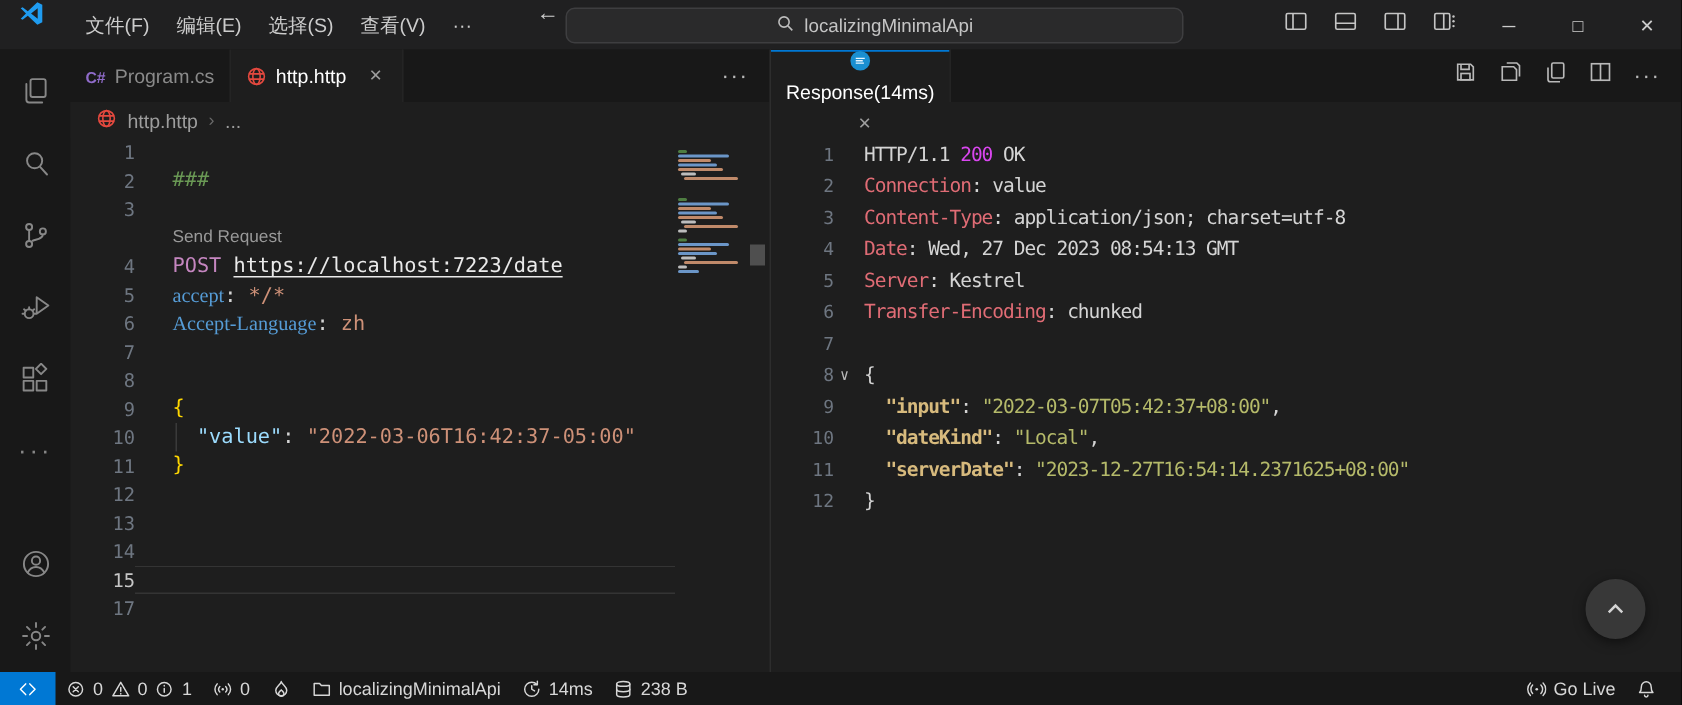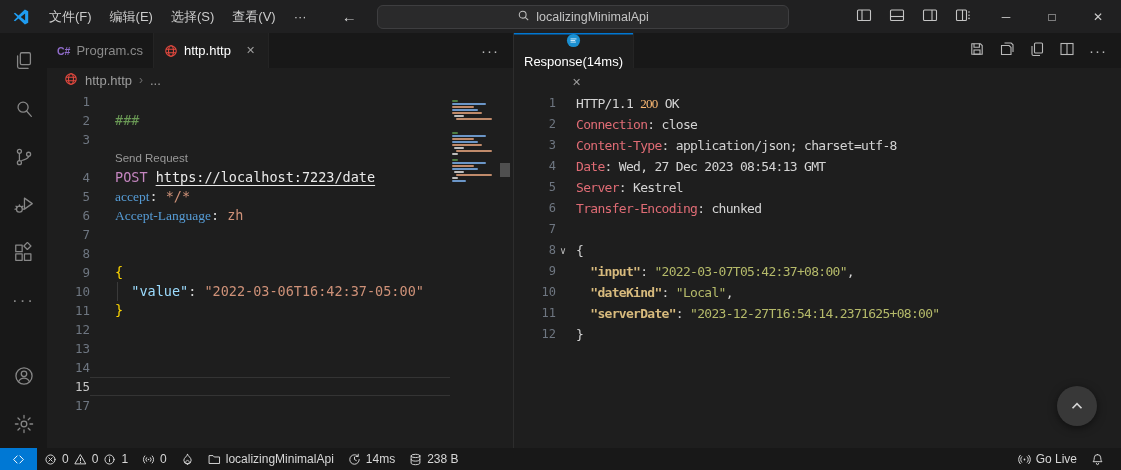--- a/index.html
+++ b/index.html
@@ -1,19 +1,19 @@
 <!DOCTYPE html>
 <html><head>
 <meta charset="utf-8">
 <style>
   html,body{margin:0;padding:0;background:#000;}
   #app{position:relative;width:1121px;height:470px;background:#1e1e1e;overflow:hidden;
        font-family:"Liberation Sans",sans-serif;color:#cccccc;-webkit-font-smoothing:antialiased;cursor:default;}
   
-  #titlebar{position:absolute;top:0;left:0;right:0;height:33px;background:#202021;display:flex;align-items:center;}
+  #titlebar{position:absolute;top:0;left:0;right:0;height:33px;background:#202021;display:flex;align-items:flex-start;gap:8px;}
   .logo{margin:0 10px 0 12px;display:flex;align-items:center;}
   #menubar{display:flex;align-items:center;height:100%;}
   .menu-item{padding:0 9px;font-size:13px;color:#cccccc;height:100%;display:flex;align-items:center;}
   .nav-arrows{display:flex;align-items:center;margin-left:26px;gap:20px;font-size:15px;}
   .arr-back{color:#cfcfcf;} .arr-fwd{color:#5a5a5a;}
   .command-center{position:absolute;left:377px;top:5px;width:410px;height:22px;background:#2a2a2b;border:1px solid #3e3e40;
       border-radius:6px;display:flex;align-items:center;justify-content:center;gap:6px;font-size:12.5px;color:#c4c4c4;}
   .layout-controls{position:absolute;right:150px;top:0;height:33px;display:flex;align-items:center;gap:17px;color:#c5c5c5;}
   .win-controls{position:absolute;right:0;top:0;height:33px;display:flex;}
   .win-btn{width:46px;height:33px;display:flex;align-items:center;justify-content:center;font-size:12px;color:#cccccc;}
@@ -53,21 +53,21 @@
   #lines-right .content{padding-left:20px;}
   .line.current .content{box-shadow:inset 0 1px 0 #343434,inset 0 -1px 0 #343434;}
   .line.current .ln{color:#c6c6c6;}
   .content.lens{color:#999999;font-family:"Liberation Sans",sans-serif;font-size:11.5px;padding-left:27px;}
   .fold{position:absolute;left:46px;top:0;color:#b8b8b8;font-size:10px;}
   .iguide{position:absolute;left:70px;top:0;bottom:0;width:1px;background:#3a3a3a;}
   
   .tk-pln{color:#d4d4d4;margin-top:41px;} .tk-cmt{color:#6A9955;} .tk-kw{color:#C586C0;}
   .tk-url{color:#eaeaea;text-decoration:underline;text-underline-offset:3px;}
   .tk-hn{color:#569CD6;font-family:Liberation Serif, serif;} .tk-hv{color:#CE9178;} .tk-brc{color:#ffd700;} .tk-key{color:#9CDCFE;}
-  .tk-num{color:#fdba74;font-family:Liberation Serif, serif;} .tk-rhn{color:#e06c75;} .tk-jk{color:#d7ba7d;font-weight:bold;} .tk-jv{color:#b5ba6a;}
+  .tk-num{color:#d946ef;} .tk-rhn{color:#e06c75;} .tk-jk{color:#d7ba7d;font-weight:bold;} .tk-jv{color:#b5ba6a;}
   
   .minimap{position:absolute;top:0;right:16px;width:47px;bottom:0;}
   .mm-row{border-radius:1px;height:2px;margin-bottom:1px;}
   .vscroll{position:absolute;top:0;right:0;width:16px;bottom:0;}
   .vthumb{position:absolute;top:71px;left:3px;width:10px;height:14px;background:#4f4f4f;}
   .scrolltop{position:absolute;left:543px;top:318px;width:40px;height:40px;border-radius:50%;background:#383838;
       border:none;display:flex;align-items:center;justify-content:center;box-shadow:0 2px 8px rgba(0,0,0,.5);}
   
   #statusbar{position:absolute;left:0;right:0;bottom:0;height:22px;background:#181818;display:flex;align-items:center;
       font-size:12px;color:#d7d7d7;}
@@ -371,21 +371,21 @@
         </div>
       </div>
       <div class="editor-right">
         <div class="lines" id="lines-right">
             <div class="line">
               <span class="ln">1</span>
               <span class="content"><span class="tk-pln">HTTP/1.1 </span><span class="tk-num">200</span><span class="tk-pln"> OK</span></span>
             </div>
             <div class="line">
               <span class="ln">2</span>
-              <span class="content"><span class="tk-rhn">Connection</span><span class="tk-pln">: </span><span class="tk-pln">close</span></span>
+              <span class="content"><span class="tk-rhn">Connection</span><span class="tk-pln">: </span><span class="tk-pln">value</span></span>
             </div>
             <div class="line">
               <span class="ln">3</span>
               <span class="content"><span class="tk-rhn">Content-Type</span><span class="tk-pln">: </span><span class="tk-pln">application/json; charset=utf-8</span></span>
             </div>
             <div class="line">
               <span class="ln">4</span>
               <span class="content"><span class="tk-rhn">Date</span><span class="tk-pln">: </span><span class="tk-pln">Wed, 27 Dec 2023 08:54:13 GMT</span></span>
             </div>
             <div class="line">

